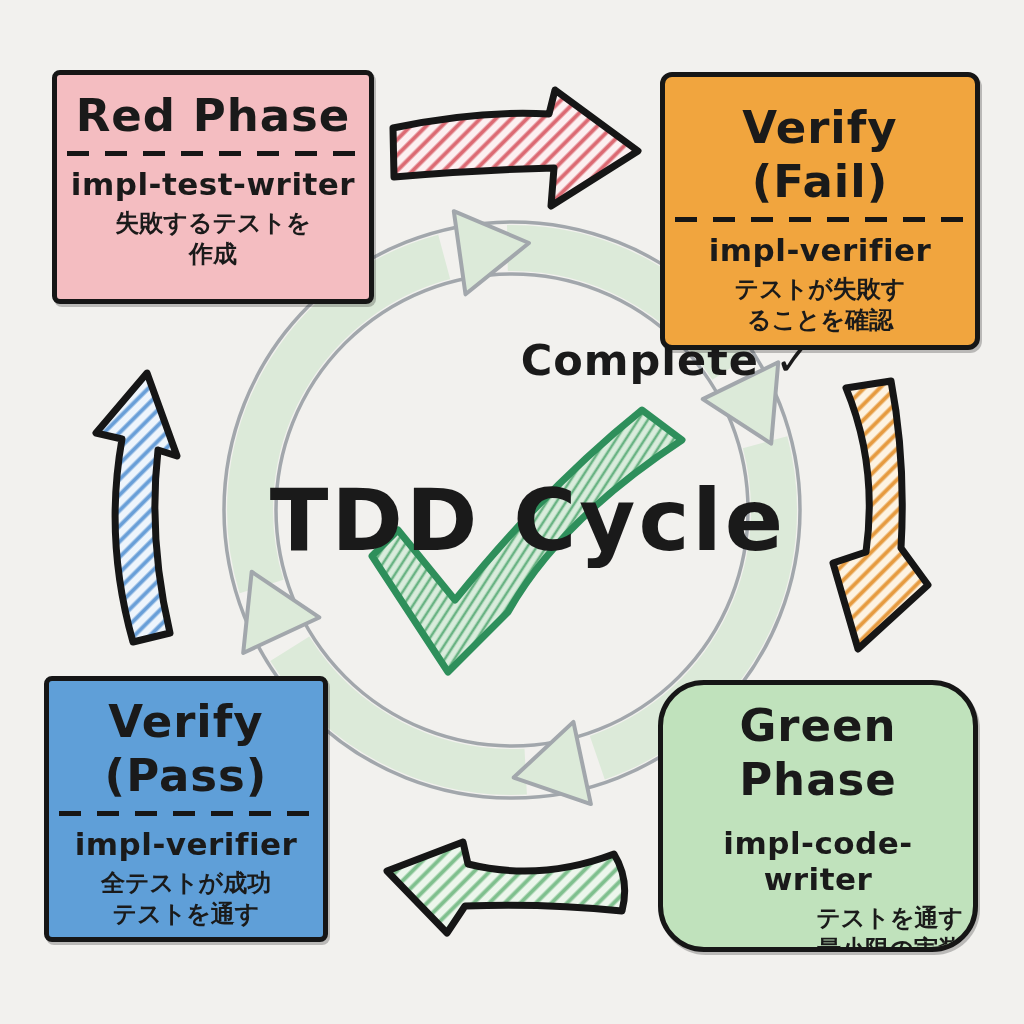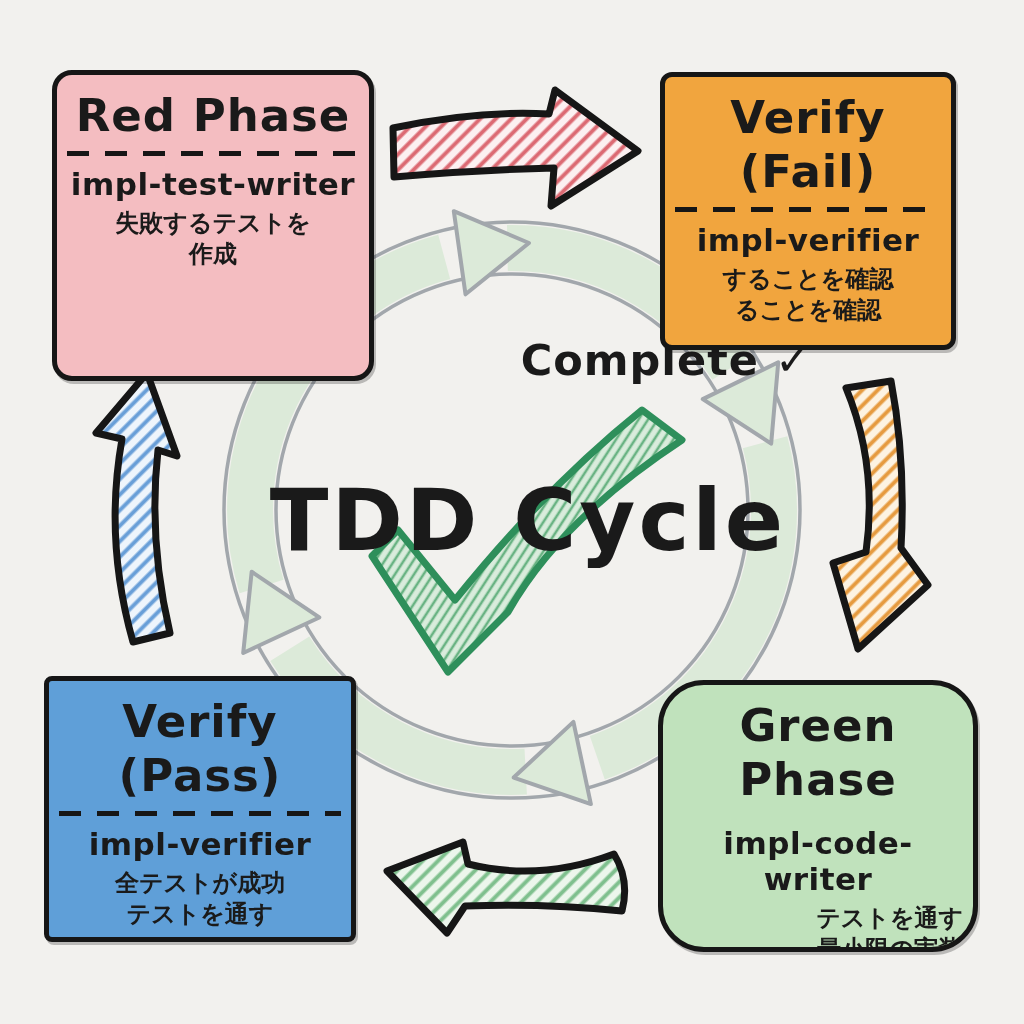--- a/index.html
+++ b/index.html
@@ -27,23 +27,23 @@
     padding:14px 10px 0;overflow:hidden;
     box-shadow:2px 3px 0 rgba(20,20,20,0.25);
   }
   .box-title{font-size:45px;font-weight:bold;letter-spacing:1px;line-height:1.2;}
   .divider{
     width:100%;height:5px;margin:8px 0 10px;
     background:repeating-linear-gradient(90deg,var(--box-border) 0 22px,transparent 22px 38px);
   }
   .agent{font-size:31px;font-weight:bold;margin-bottom:6px;letter-spacing:0.5px;}
   .desc{font-size:24px;font-weight:bold;line-height:1.28;white-space:pre-line;}
-  .box-red{left:52px;top:70px;width:322px;height:311px;background:var(--red-phase-fill);border-radius:20px;}
-  .box-orange{left:660px;top:72px;width:296px;height:278px;background:var(--verify-fail-fill);border-radius:12px;}
-  .box-blue{left:44px;top:676px;width:312px;height:266px;background:var(--verify-pass-fill);border-radius:8px;}
+  .box-red{left:52px;top:70px;width:322px;height:234px;background:var(--red-phase-fill);border-radius:8px;}
+  .box-orange{left:660px;top:72px;width:320px;height:278px;background:var(--verify-fail-fill);border-radius:12px;justify-content:center;}
+  .box-blue{left:44px;top:676px;width:284px;height:266px;background:var(--verify-pass-fill);border-radius:8px;}
   .box-green{left:658px;top:680px;width:320px;height:272px;background:var(--green-phase-fill);border-radius:46px;align-items:flex-end;}
   
   .center-status{
     position:absolute;left:212px;width:600px;top:335px;text-align:right;
     font-size:43px;font-weight:bold;letter-spacing:1px;
   }
   .center-title{
     position:absolute;left:128px;width:800px;top:470px;text-align:center;
     font-size:86px;font-weight:bold;letter-spacing:3px;
   }
@@ -127,21 +127,21 @@
     <div class="divider"></div>
     <div class="agent">impl-test-writer</div>
     <div class="desc">失敗するテストを
 作成</div>
   </div>
 
   <div class="box box-orange">
     <div class="box-title">Verify (Fail)</div>
     <div class="divider"></div>
     <div class="agent">impl-verifier</div>
-    <div class="desc">することを確認
+    <div class="desc">テストが失敗す
 ることを確認</div>
   </div>
 
   <div class="box box-blue">
     <div class="box-title">Verify (Pass)</div>
     <div class="divider"></div>
     <div class="agent">impl-verifier</div>
     <div class="desc">全テストが成功
 テストを通す</div>
   </div>

